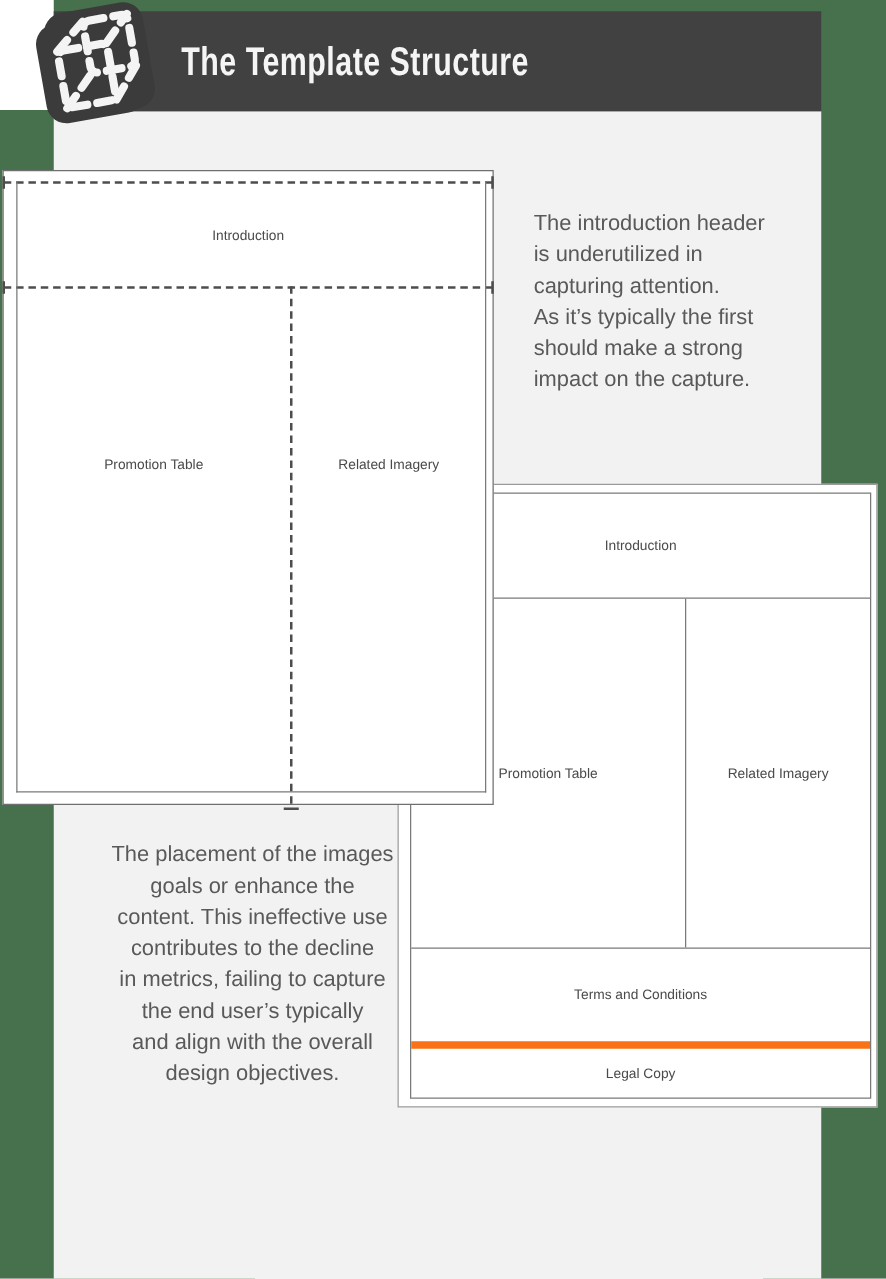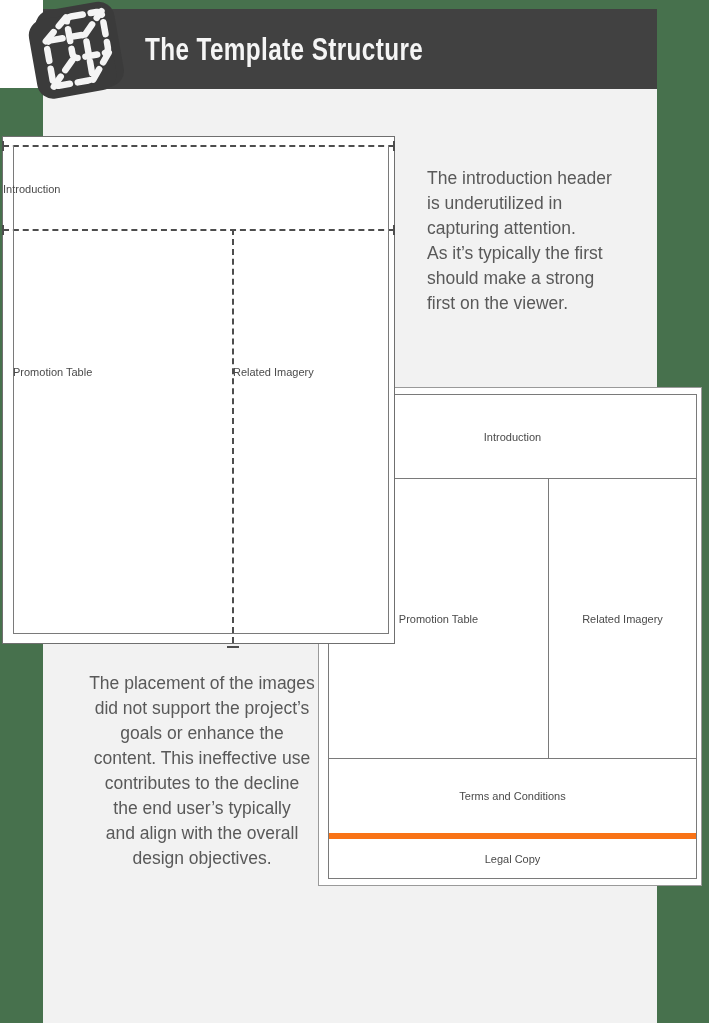--- a/index.html
+++ b/index.html
@@ -26,21 +26,21 @@
        border:1px solid #6f6f6f;z-index:3;}
   .wf1 .dash-h{left:0;right:0;border-top:2px dashed #4d4d4d;}
   .wf1 .dash-top{top:8px;}
   .wf1 .dash-mid{top:92px;}
   .wf1 .inner-left{left:10px;top:8px;bottom:9px;width:0;border-left:1px solid #7a7a7a;}
   .wf1 .inner-right{right:5px;top:8px;bottom:9px;width:0;border-right:1px solid #7a7a7a;}
   .wf1 .inner-bottom{left:10px;right:5px;bottom:9px;height:0;border-bottom:1px solid #7a7a7a;}
   .wf1 .dash-v{left:229px;top:92px;bottom:0;width:0;border-left:2px dashed #4d4d4d;}
   .tick-v{width:2px;height:10px;background:#4d4d4d;}
   .tick-h{width:12px;height:2px;background:#4d4d4d;}
-  .wf-label{font-size:11px;color:#4a4a4a;text-align:left;line-height:14px;}
+  .wf-label{font-size:11px;color:#4a4a4a;text-align:center;line-height:14px;}
   .wf1 .lbl-intro{left:0;right:0;top:45px;}
   .wf1 .lbl-promo{left:10px;width:220px;top:228px;}
   .wf1 .lbl-imagery{left:230px;right:5px;top:228px;}
 
   
   .wf2{left:318px;top:387px;width:384px;height:499px;background:#fff;
        border:1px solid #9a9a9a;z-index:2;box-sizing:border-box;
        padding:6px 4px 6px 9px;}
   .wf2-inner{width:100%;height:100%;box-sizing:border-box;border:1px solid #7a7a7a;
        display:flex;flex-direction:column;}
@@ -119,25 +119,25 @@
     </div>
   </div>
 </div>
 
 <div class="abs note note-right">
   <div>The introduction header</div>
   <div>is underutilized in</div>
   <div>capturing attention.</div>
   <div>As it’s typically the first</div>
   <div>should make a strong</div>
-  <div>first on the viewer.</div>
+  <div>impact on the capture.</div>
 </div>
 
 <div class="abs note note-left">
   <div>The placement of the images</div>
-  <div>did not support the project’s</div>
   <div>goals or enhance the</div>
   <div>content. This ineffective use</div>
   <div>contributes to the decline</div>
+  <div>in metrics, failing to capture</div>
   <div>the end user’s typically</div>
   <div>and align with the overall</div>
   <div>design objectives.</div>
 </div>
 
 </body></html>

